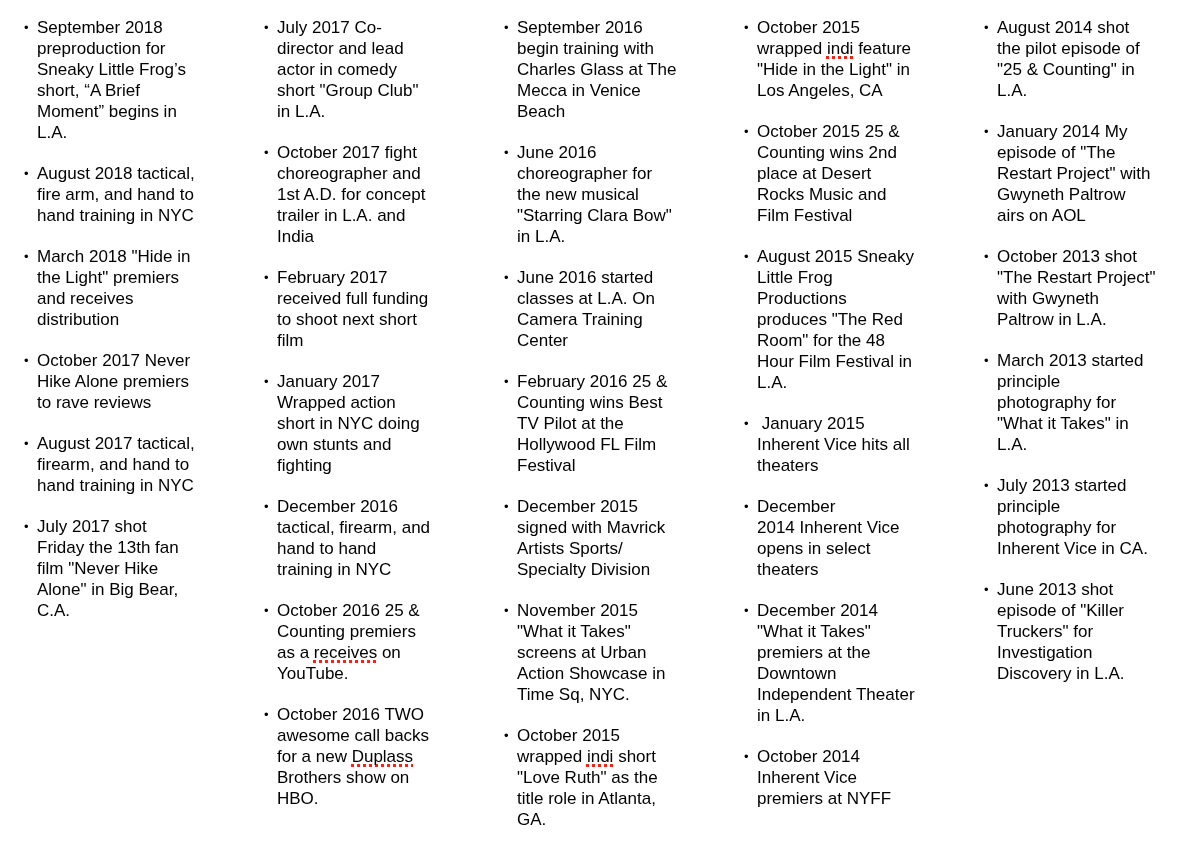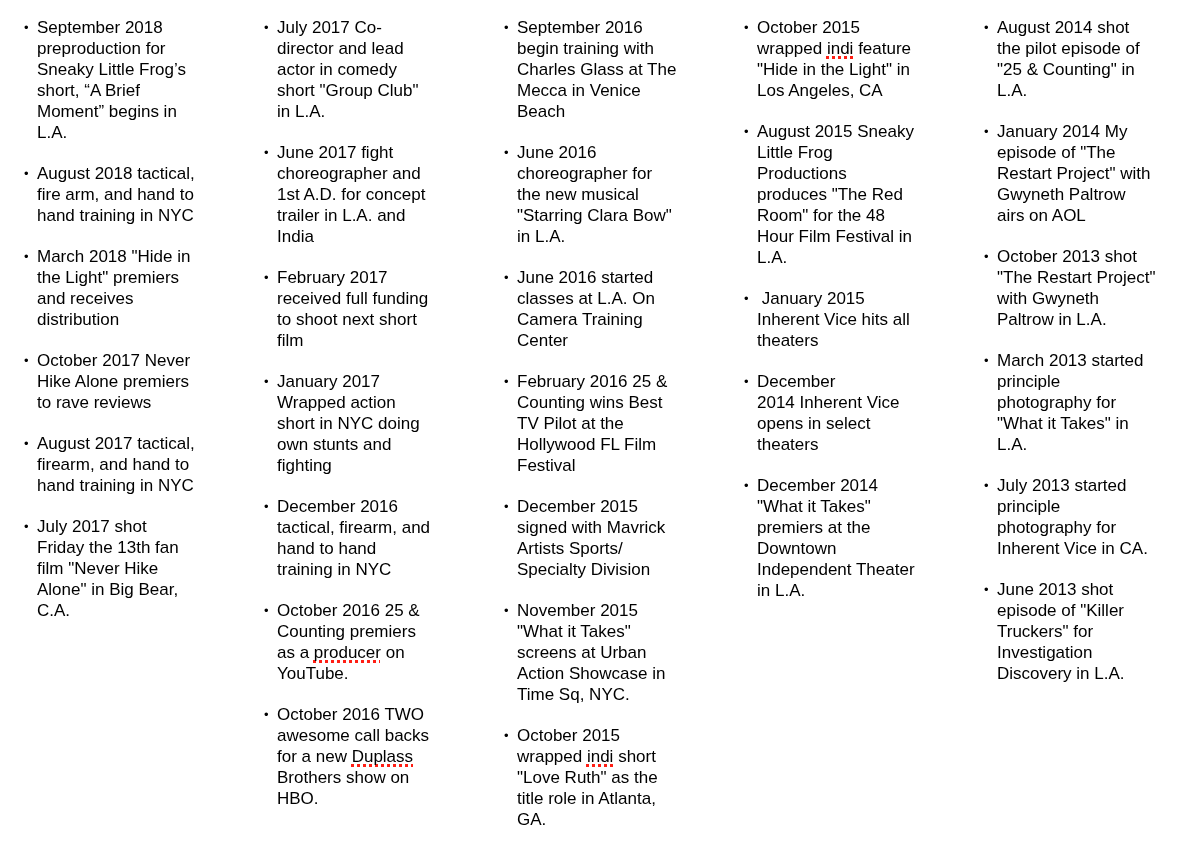--- a/index.html
+++ b/index.html
@@ -80,41 +80,41 @@
 film "Never Hike
 Alone" in Big Bear,
 C.A.</li>
     </ul>
   <ul class="col">
       <li class="item">July 2017 Co-
 director and lead
 actor in comedy
 short "Group Club"
 in L.A.</li>
-      <li class="item">June 2017 fight
+      <li class="item">October 2017 fight
 choreographer and
 1st A.D. for concept
 trailer in L.A. and
 India</li>
       <li class="item">February 2017
 received full funding
 to shoot next short
 film</li>
       <li class="item">January 2017
 Wrapped action
 short in NYC doing
 own stunts and
 fighting</li>
       <li class="item">December 2016
 tactical, firearm, and
 hand to hand
 training in NYC</li>
       <li class="item">October 2016 25 &amp;
 Counting premiers
-as a <span class="misspelled">producer</span> on
+as a <span class="misspelled">receives</span> on
 YouTube.</li>
       <li class="item">October 2016 TWO
 awesome call backs
 for a new <span class="misspelled">Duplass</span>
 Brothers show on
 HBO.</li>
     </ul>
   <ul class="col">
       <li class="item">September 2016
 begin training with
@@ -148,40 +148,48 @@
 wrapped <span class="misspelled">indi</span> short
 "Love Ruth" as the
 title role in Atlanta,
 GA.</li>
     </ul>
   <ul class="col">
       <li class="item">October 2015
 wrapped <span class="misspelled">indi</span> feature
 "Hide in the Light" in
 Los Angeles, CA</li>
+      <li class="item">October 2015 25 &amp;
+Counting wins 2nd
+place at Desert
+Rocks Music and
+Film Festival</li>
       <li class="item">August 2015 Sneaky
 Little Frog
 Productions
 produces "The Red
 Room" for the 48
 Hour Film Festival in
 L.A.</li>
       <li class="item"> January 2015
 Inherent Vice hits all
 theaters</li>
       <li class="item">December
 2014 Inherent Vice
 opens in select
 theaters</li>
       <li class="item">December 2014
 "What it Takes"
 premiers at the
 Downtown
 Independent Theater
 in L.A.</li>
+      <li class="item">October 2014
+Inherent Vice
+premiers at NYFF</li>
     </ul>
   <ul class="col">
       <li class="item">August 2014 shot
 the pilot episode of
 "25 &amp; Counting" in
 L.A.</li>
       <li class="item">January 2014 My
 episode of "The
 Restart Project" with
 Gwyneth Paltrow

